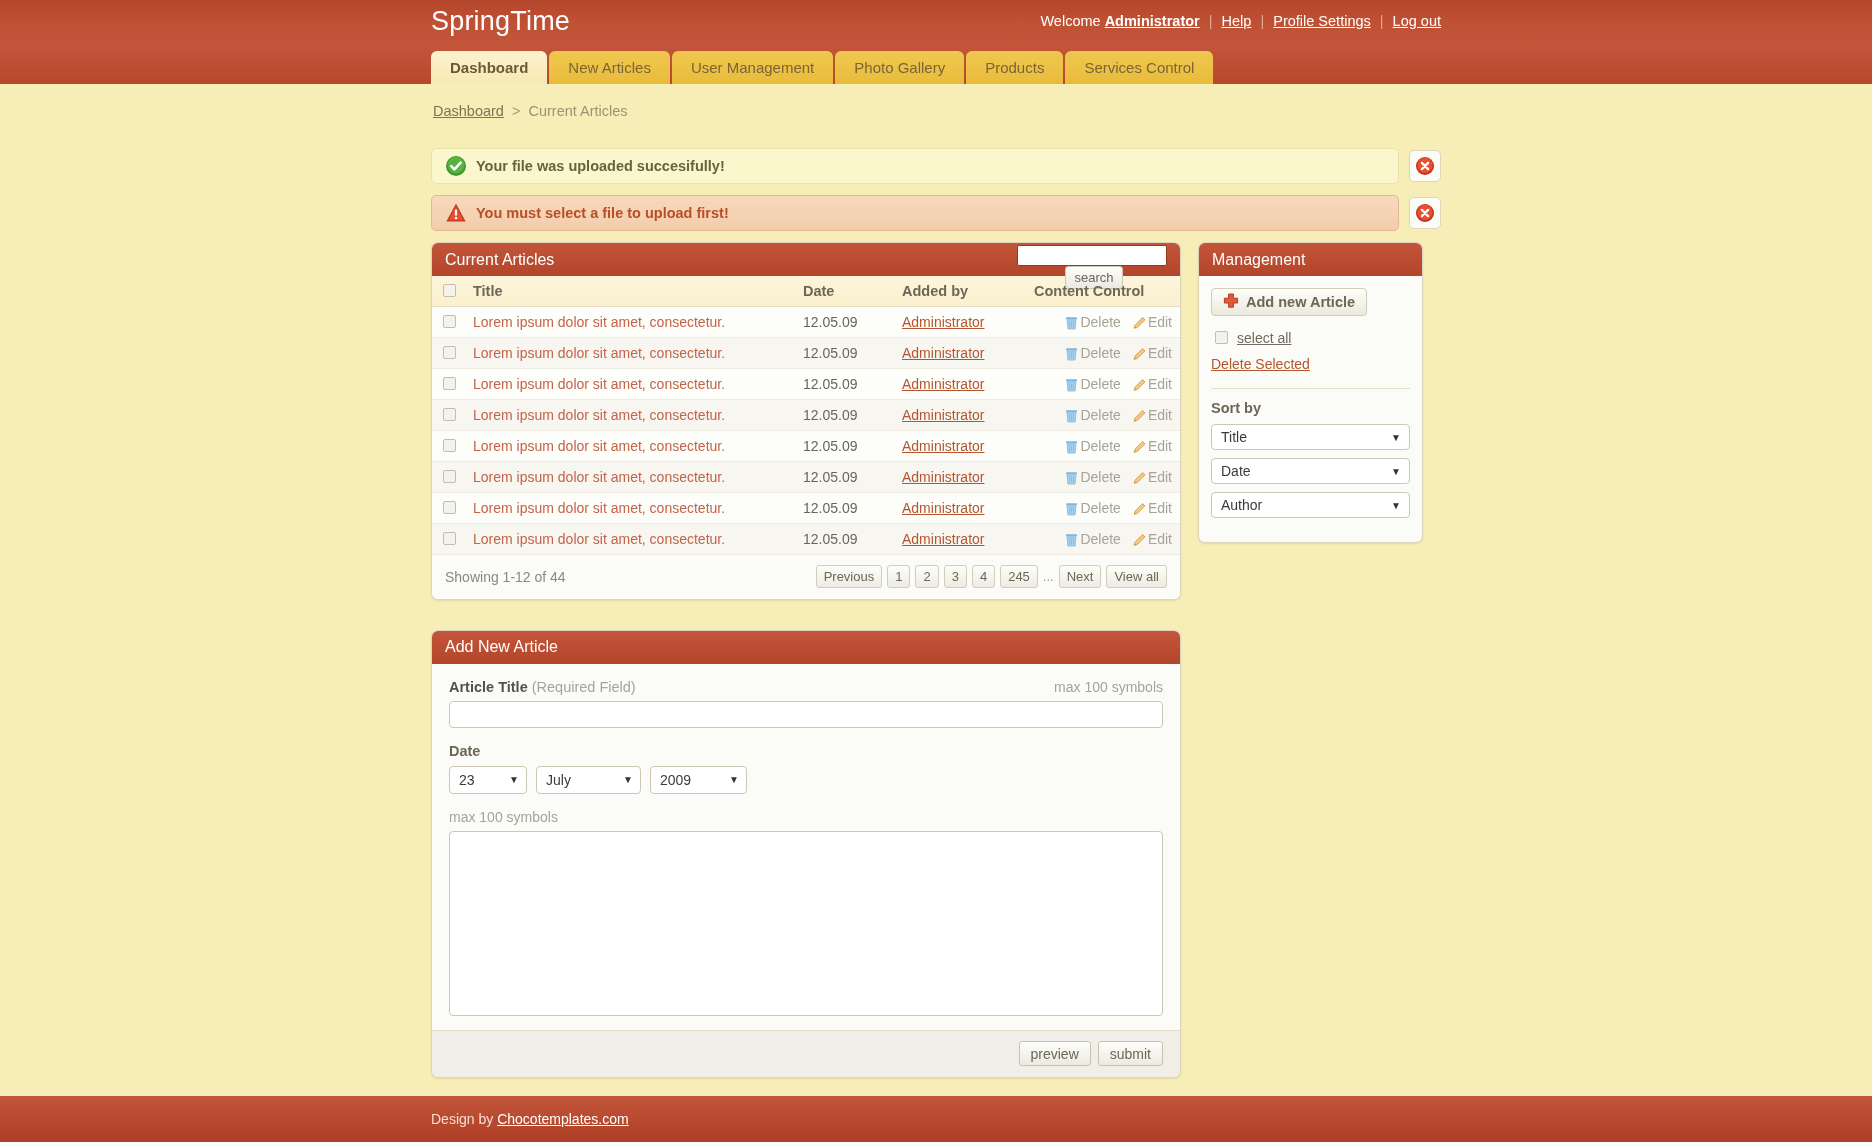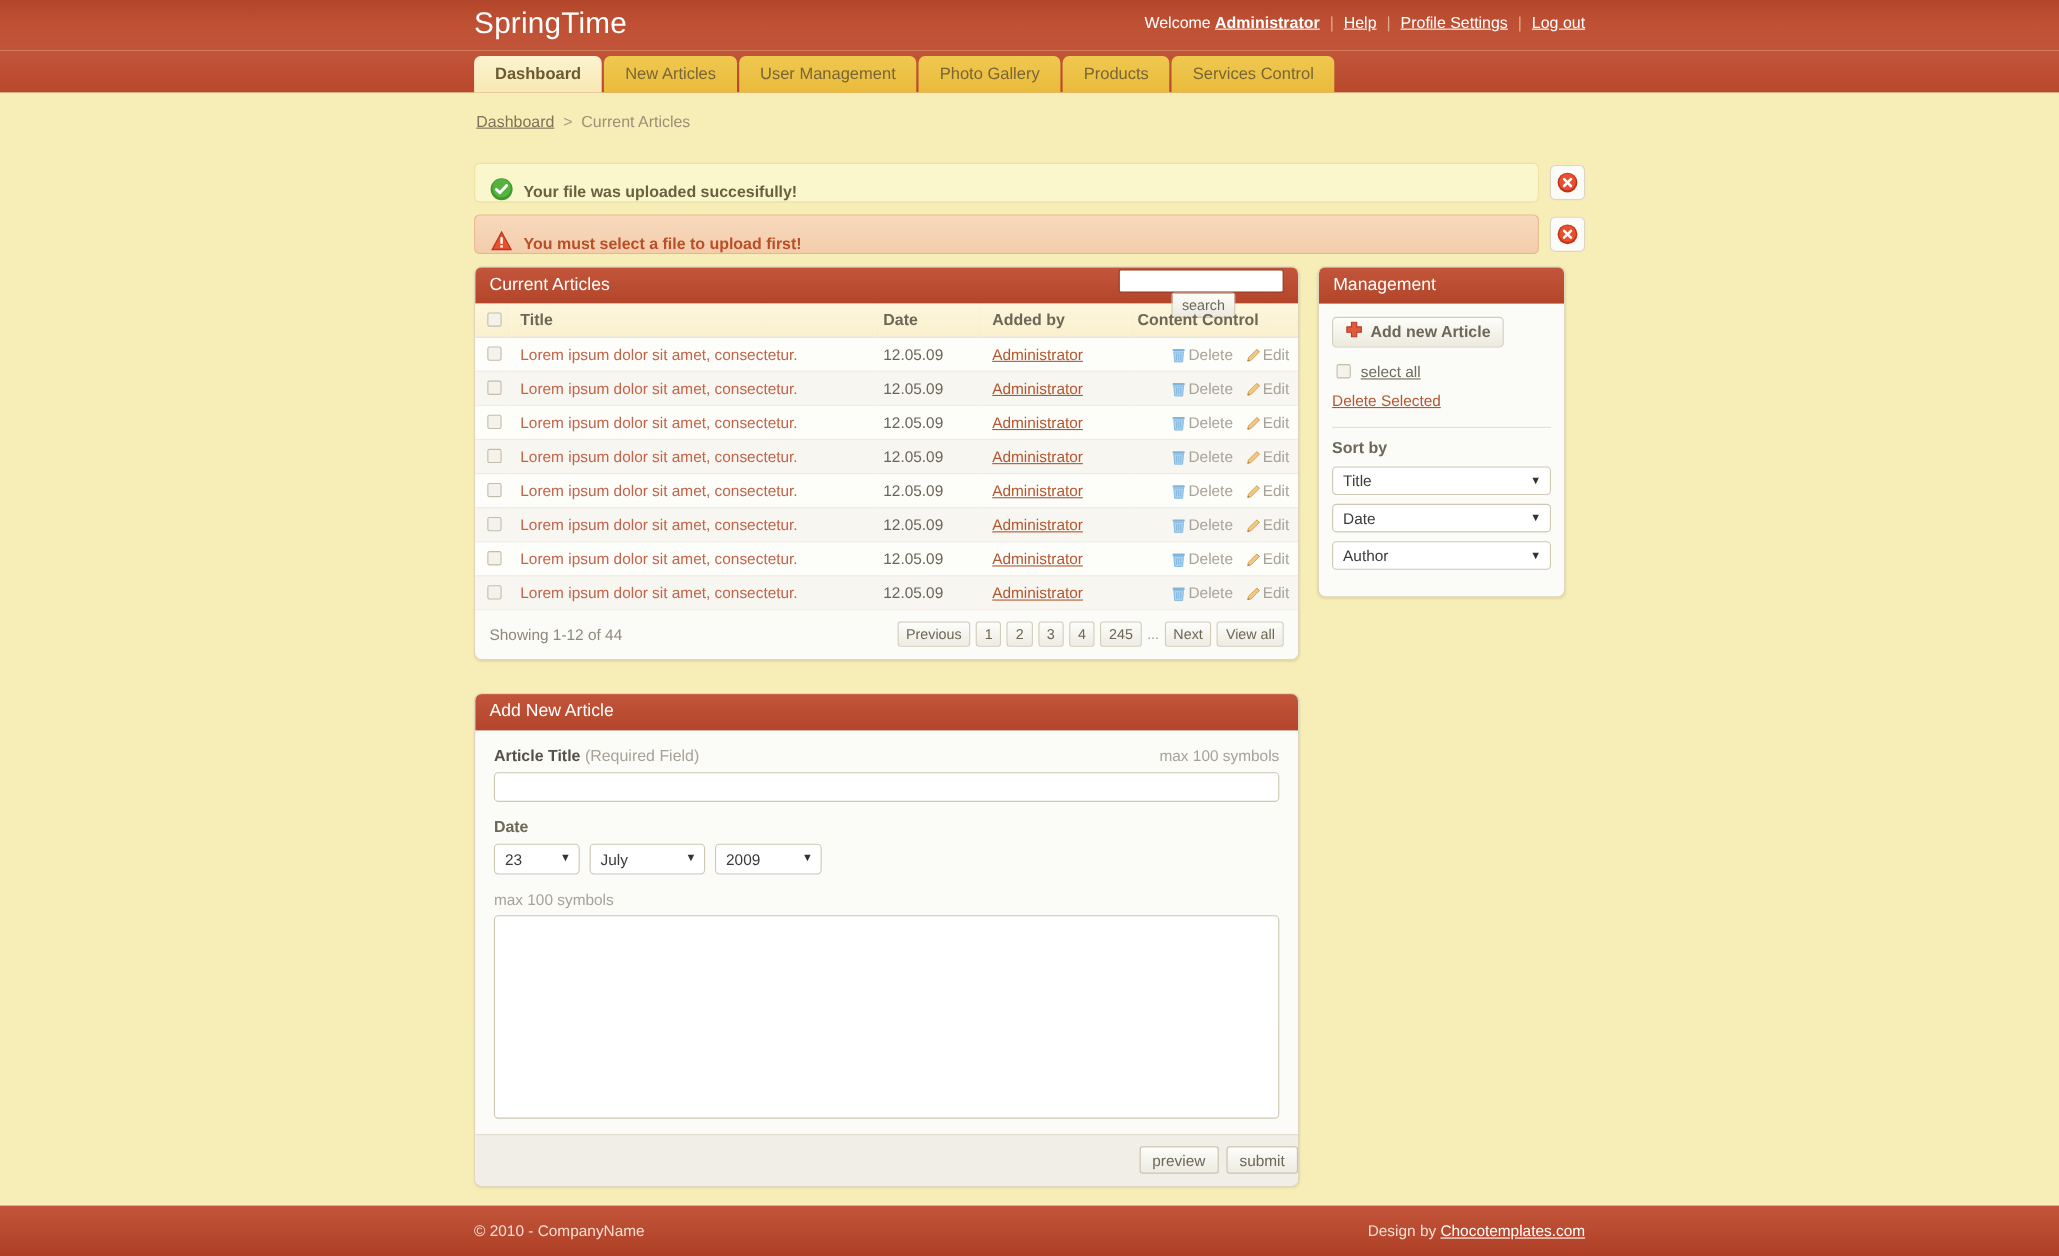--- a/index.html
+++ b/index.html
@@ -58,21 +58,21 @@
 
   
   .page { width:1010px; margin:0 auto; padding-top:19px; }
   .breadcrumb { font-size:14.5px; color:#9a9178; padding-left:2px; margin-bottom:29px; }
   .breadcrumb a { color:#7d7358; text-decoration:underline; }
   .breadcrumb .arrow { color:#a79e82; margin:0 4px; }
 
   
   .msg-row { display:flex; align-items:center; margin-bottom:11px; }
   .msg {
-    flex:1; height:36px; display:flex; align-items:flex-end;
+    flex:1; height:36px; display:flex; align-items:center;
     border-radius:5px; padding:0 13px;
     font-size:14.5px; font-weight:bold;
   }
   .msg.success { background:#fbf7cd; border:1px solid #ece2a3; color:#6b6141; }
   .msg.error   { background:linear-gradient(to bottom,#f7d9bd 0%, #f3cdab 100%); border:1px solid #e5b78f; color:#b94e28; }
   .msg-icon { width:22px; height:22px; margin-right:9px; flex:0 0 auto; }
   .msg-close {
     width:32px; height:32px; margin-left:10px; flex:0 0 auto;
     background:#fbfbf8; border:1px solid #ddd6bd; border-radius:5px;
     display:flex; align-items:center; justify-content:center; cursor:pointer;
@@ -211,21 +211,21 @@
   .f-textarea {
     width:100%; height:185px; border:1px solid #cdc7b3; border-radius:4px;
     background:#fff; font-size:14px; padding:6px 7px; resize:none;
     display:block;
     font-family:"Liberation Sans", sans-serif;
   }
   .form-foot {
     margin-top:14px; height:47px;
     background:#f0eee6; border-top:1px solid #e2dccb;
     display:flex; align-items:center; justify-content:flex-end;
-    padding:0 0; gap:7px;
+    padding:0 17px; gap:7px;
   }
   .btn-form {
     height:25px; padding:0 11px;
     background:linear-gradient(to bottom,#fdfdfa,#ecebe2);
     border:1px solid #c9c2ae; border-radius:3px;
     font-size:14px; color:#6c6757; cursor:pointer;
     font-family:"Liberation Sans", sans-serif;
   }
 
   
@@ -565,18 +565,17 @@
           </div>
         </div>
       </div>
     </div>
 
   </div>
 </div>
 
 <div class="footer">
   <div class="footer-inner">
-    <span class="left">© 2010 - CompanyName</span>
     <span>Design by</span>
     <span>&nbsp;</span>
     <a href="#">Chocotemplates.com</a>
   </div>
 </div>
 
 </body></html>

